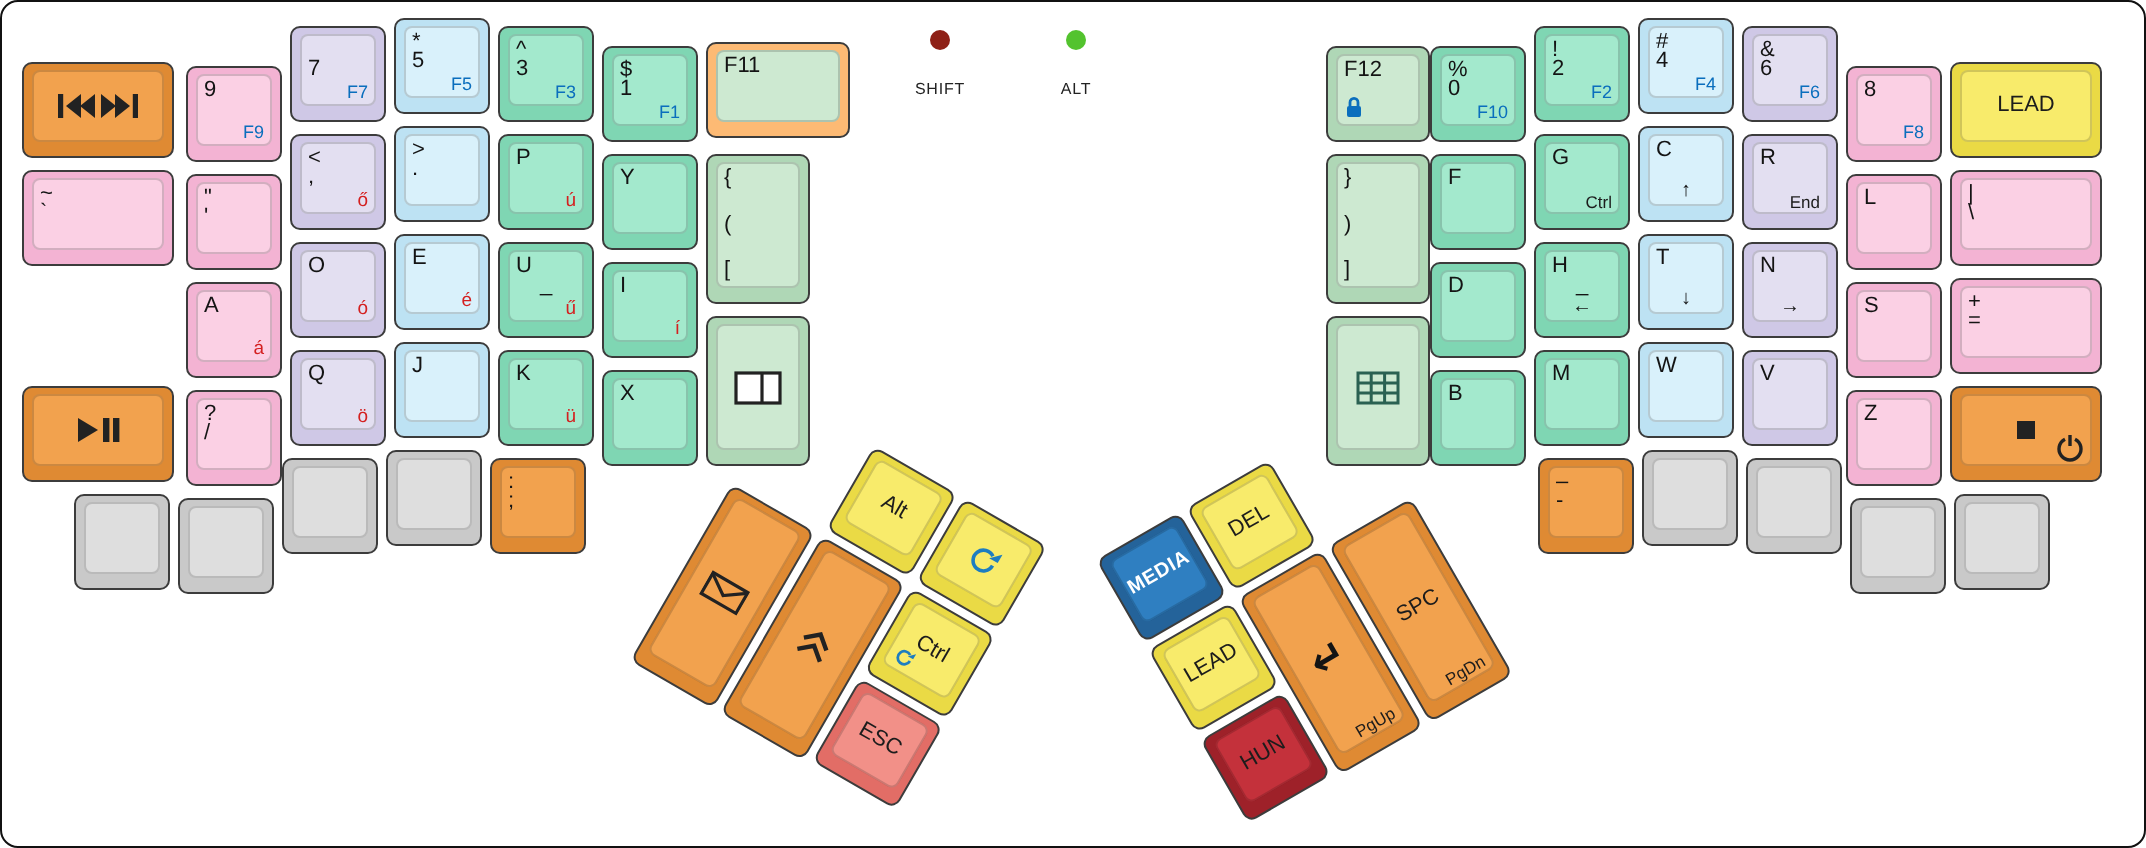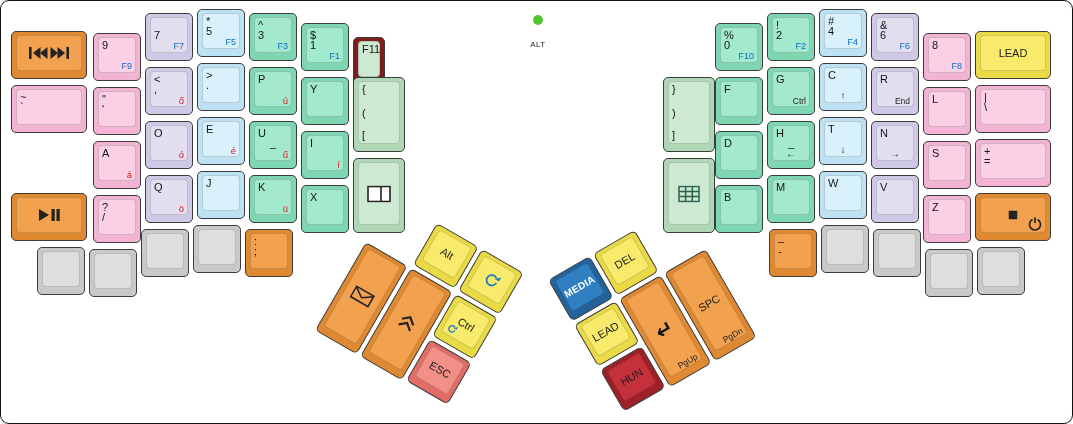--- a/index.html
+++ b/index.html
@@ -31,20 +31,24 @@
   .cls-enter{font-size:21px;font-weight:700;}
   .ind{position:absolute;top:14px;width:62px;display:flex;flex-direction:column;align-items:center;gap:15px;}
   .ind-dot{width:10px;height:10px;border-radius:50%;background:#888;}
   .ind-label{font-size:8px;color:#222;letter-spacing:.4px;}
 </style>
 </head>
 <body>
 
 <div class="frame">
   <div id="kb">
+    <div class="ind" style="left:438px">
+      <span class="ind-dot" style="background: rgb(142, 32, 22);"></span>
+      <span class="ind-label">SHIFT</span>
+    </div>
     <div class="ind" style="left:506px">
       <span class="ind-dot" style="background: rgb(83, 195, 46);"></span>
       <span class="ind-label">ALT</span>
     </div>
   <div class="thumb-group" style="left: 391px; top: 196px; transform: rotate(30deg);">
         <div class="key" style="left: 52px; top: 0px; width: 48px; height: 48px; background: rgb(234, 218, 69);">
           <div class="cap" style="background: rgb(248, 235, 107);">
             <span class="lg pos-c cls-center">Alt</span>
           </div>
         </div>
@@ -174,21 +178,21 @@
           <span class="lg pos-br cls-blue">F3</span>
         </div>
       </div>
       <div class="key" style="left: 300px; top: 22px; width: 48px; height: 48px; background: rgb(127, 214, 179);">
         <div class="cap" style="background: rgb(163, 233, 205);">
           <span class="lg pos-tl">$</span>
           <span class="lg pos-ml">1</span>
           <span class="lg pos-br cls-blue">F1</span>
         </div>
       </div>
-      <div class="key" style="left: 352px; top: 36px; width: 32px; height: 48px; background: #7f1d1d;">
+      <div class="key" style="left: 352px; top: 20px; width: 72px; height: 48px; background: #fdba74;">
         <div class="cap" style="background: rgb(205, 233, 209);">
           <span class="lg pos-tl">F11</span>
         </div>
       </div>
       <div class="key" style="left: 10px; top: 84px; width: 76px; height: 48px; background: rgb(243, 179, 211);">
         <div class="cap" style="background: rgb(251, 208, 228);">
           <span class="lg pos-tl">~</span>
           <span class="lg pos-ml">`</span>
         </div>
       </div>
@@ -320,20 +324,31 @@
       <div class="key" style="left: 140px; top: 228px; width: 48px; height: 48px; background: rgb(201, 201, 201);">
         <div class="cap" style="background: rgb(222, 222, 222);"></div>
       </div>
       <div class="key" style="left: 192px; top: 224px; width: 48px; height: 48px; background: rgb(201, 201, 201);">
         <div class="cap" style="background: rgb(222, 222, 222);"></div>
       </div>
       <div class="key" style="left: 244px; top: 228px; width: 48px; height: 48px; background: rgb(223, 138, 51);">
         <div class="cap" style="background: rgb(242, 162, 78);">
           <span class="lg pos-tl">:</span>
           <span class="lg pos-ml">;</span>
+        </div>
+      </div>
+      <div class="key" style="left: 662px; top: 22px; width: 52px; height: 48px; background: rgb(175, 215, 182);">
+        <div class="cap" style="background: rgb(205, 233, 209);">
+          <span class="lg pos-tl">F12</span>
+          <span class="lg pos-bl">
+            <svg width="10" height="12" viewBox="0 0 10 12">
+              <path d="M3 5V3.2a2 2 0 0 1 4 0V5" fill="none" stroke="#0a6ebd" stroke-width="1.4"></path>
+              <rect x="1.5" y="5" width="7" height="5.5" rx="1" fill="#0a6ebd"></rect>
+            </svg>
+          </span>
         </div>
       </div>
       <div class="key" style="left: 714px; top: 22px; width: 48px; height: 48px; background: rgb(127, 214, 179);">
         <div class="cap" style="background: rgb(163, 233, 205);">
           <span class="lg pos-tl">%</span>
           <span class="lg pos-ml">0</span>
           <span class="lg pos-br cls-blue">F10</span>
         </div>
       </div>
       <div class="key" style="left: 766px; top: 12px; width: 48px; height: 48px; background: rgb(127, 214, 179);">

